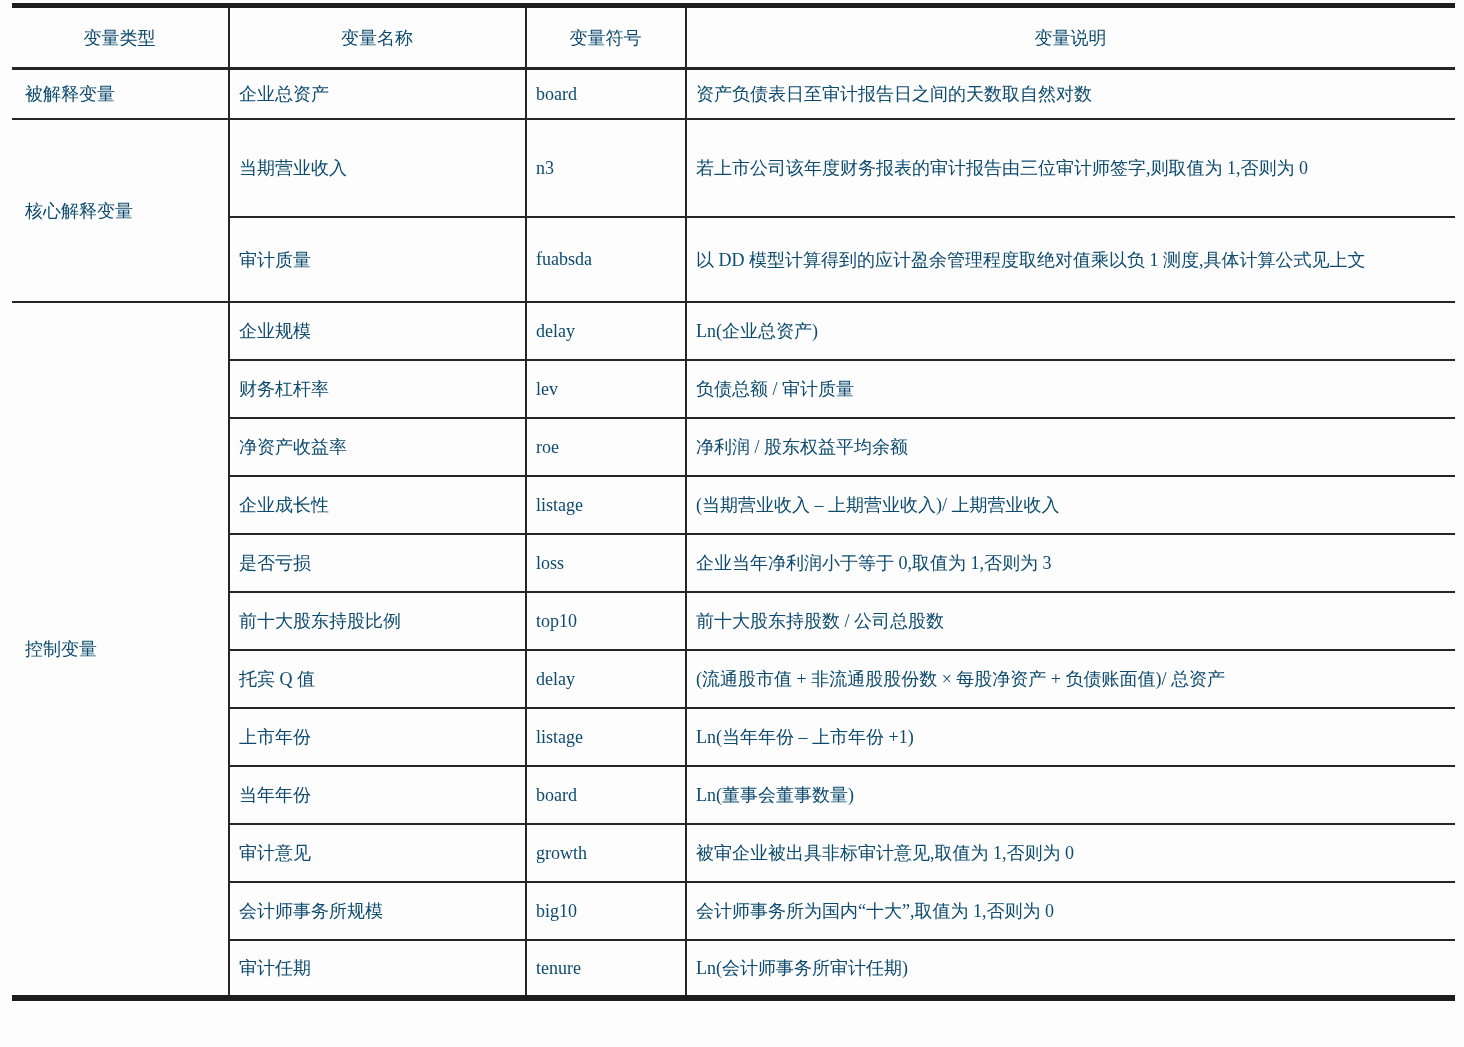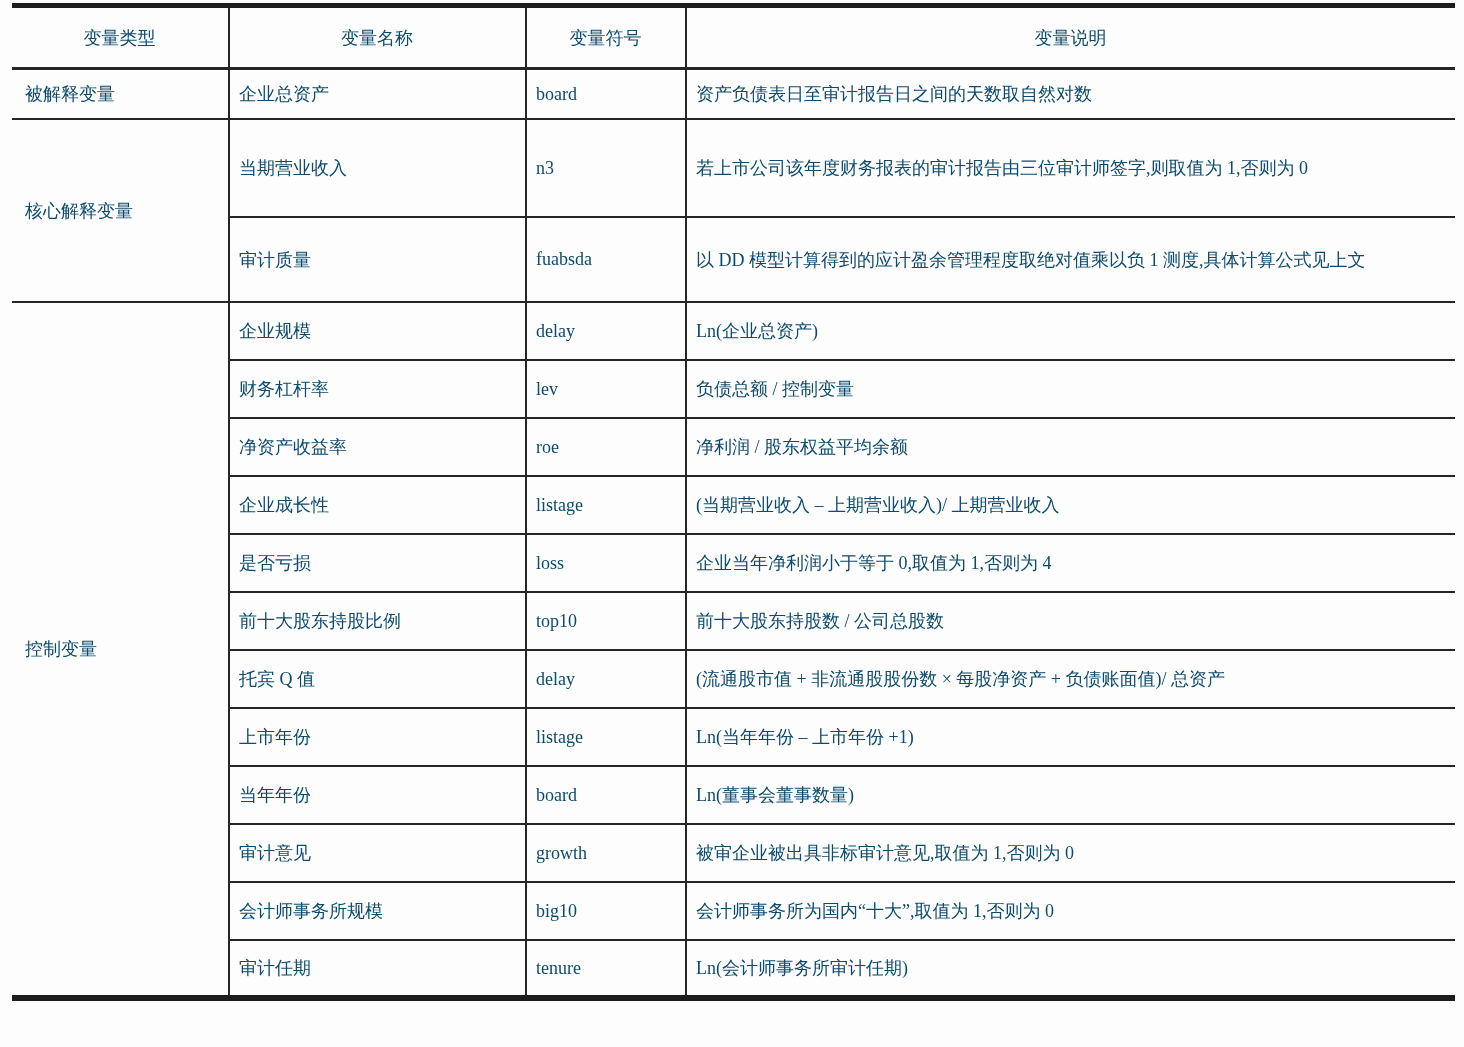--- a/index.html
+++ b/index.html
@@ -87,36 +87,36 @@
 
       <tr class="rh-std">
         <td class="col-type" rowspan="12">控制变量</td>
         <td>企业规模</td>
         <td>delay</td>
         <td class="col-desc">Ln(企业总资产)</td>
       </tr>
       <tr class="rh-std">
         <td>财务杠杆率</td>
         <td>lev</td>
-        <td class="col-desc">负债总额 / 控制变量</td>
+        <td class="col-desc">负债总额 / 审计质量</td>
       </tr>
       <tr class="rh-std">
         <td>净资产收益率</td>
         <td>roe</td>
         <td class="col-desc">净利润 / 股东权益平均余额</td>
       </tr>
       <tr class="rh-std">
         <td>企业成长性</td>
         <td>listage</td>
         <td class="col-desc">(当期营业收入 – 上期营业收入)/ 上期营业收入</td>
       </tr>
       <tr class="rh-std">
         <td>是否亏损</td>
         <td>loss</td>
-        <td class="col-desc">企业当年净利润小于等于 0,取值为 1,否则为 4</td>
+        <td class="col-desc">企业当年净利润小于等于 0,取值为 1,否则为 3</td>
       </tr>
       <tr class="rh-std">
         <td>前十大股东持股比例</td>
         <td>top10</td>
         <td class="col-desc">前十大股东持股数 / 公司总股数</td>
       </tr>
       <tr class="rh-std">
         <td>托宾 Q 值</td>
         <td>delay</td>
         <td class="col-desc">(流通股市值 + 非流通股股份数 × 每股净资产 + 负债账面值)/ 总资产</td>

